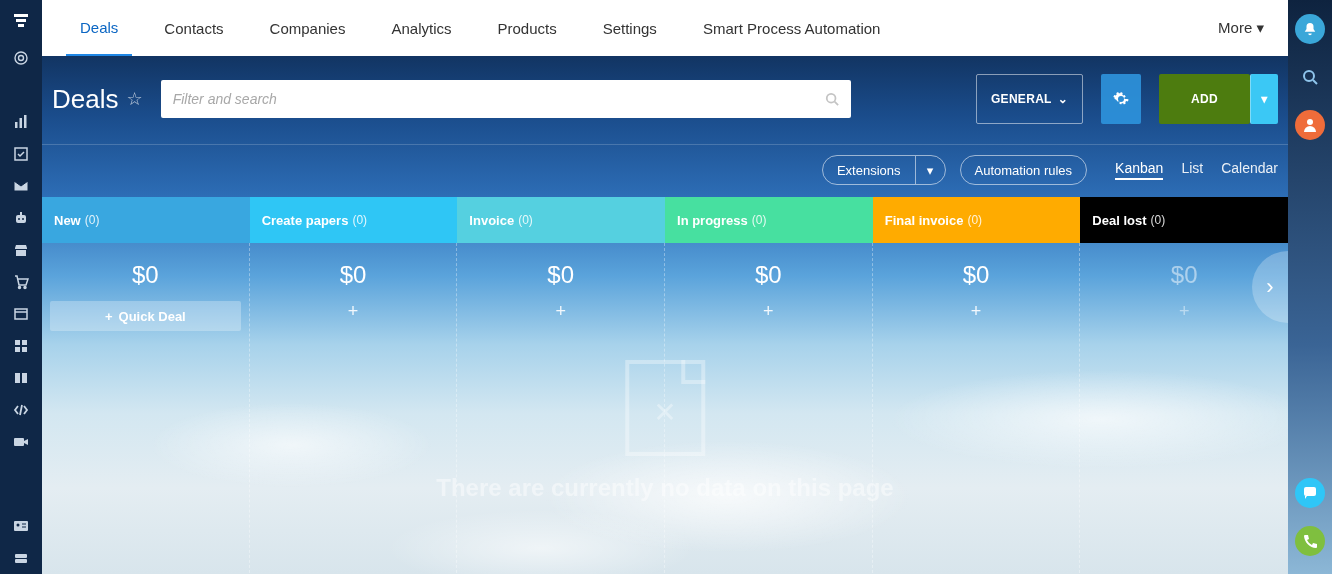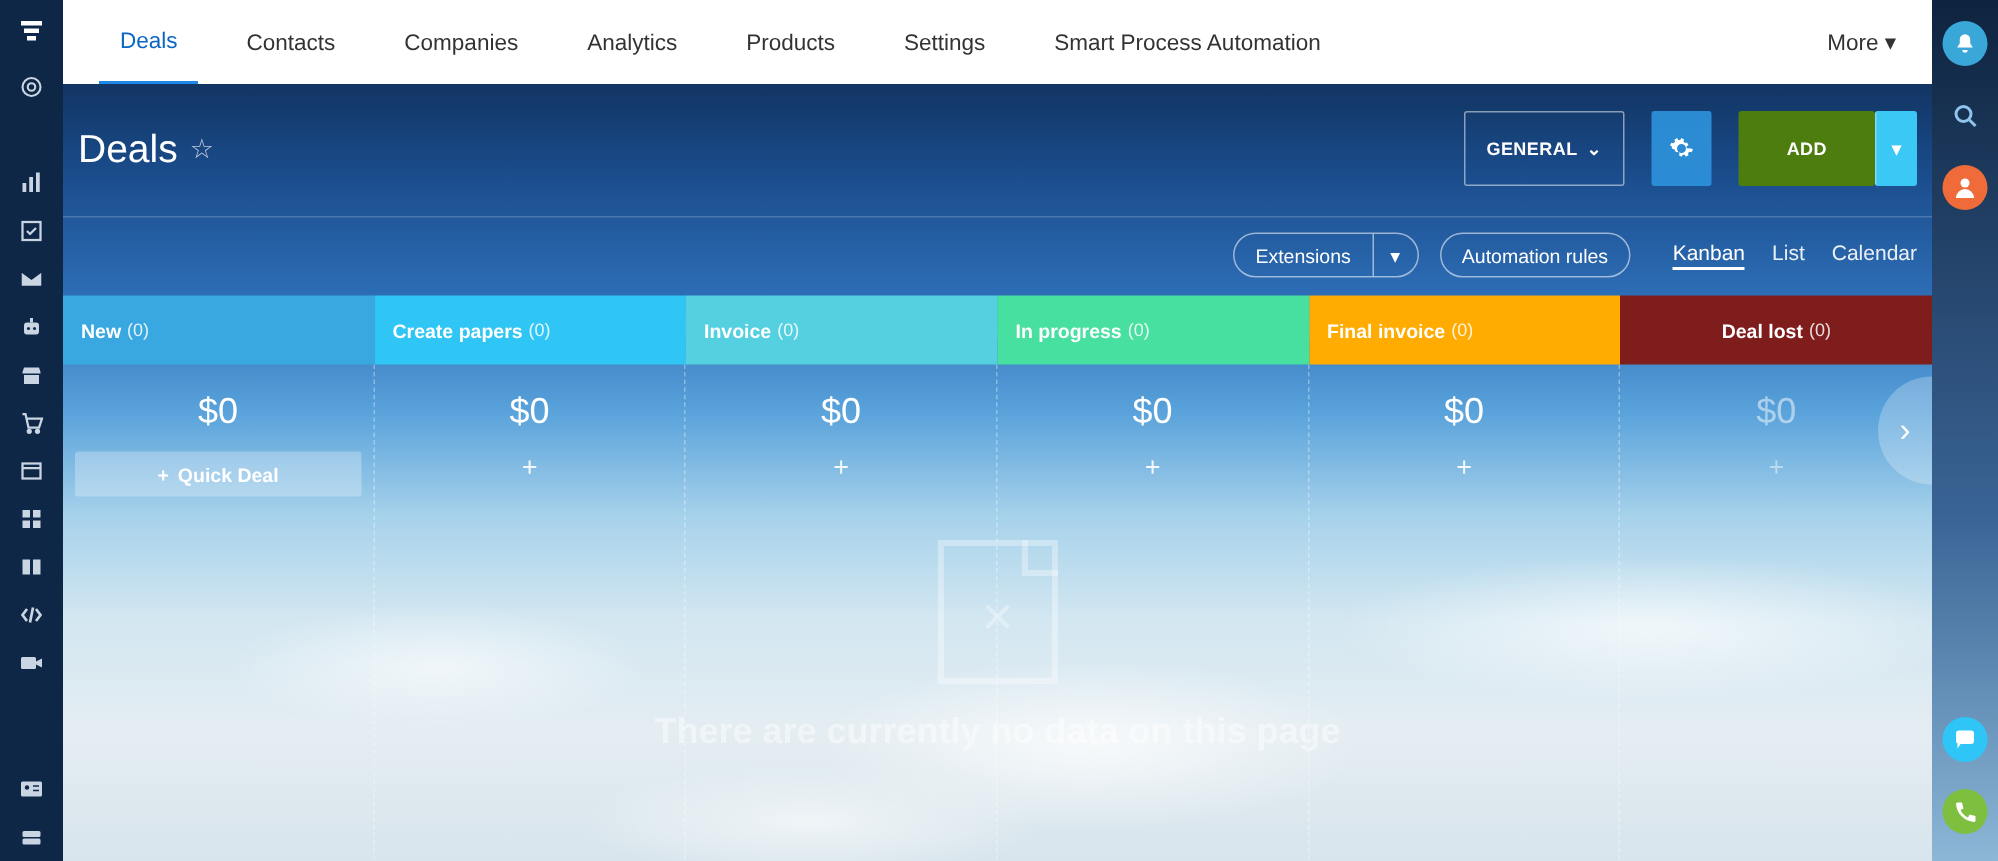--- a/index.html
+++ b/index.html
@@ -141,21 +141,21 @@
     height: 30px; display: flex; align-items: center; justify-content: center; gap: 6px;
     border-radius: 2px; cursor: pointer; margin: 0 2px 10px;
   }
 
   
   .stage-0 { background: #39a7e0; color: #39a7e0; }
   .stage-1 { background: #2fc6f5; color: #2fc6f5; }
   .stage-2 { background: #55d0e0; color: #55d0e0; }
   .stage-3 { background: #47e0a0; color: #47e0a0; }
   .stage-4 { background: #ffab00; color: #ffab00; }
-  .stage-5 { background: #7f1d1d; color: #ff5752; justify-content: center; }
+  .stage-5 { background: #000000; color: #ff5752; }
   .stage-5::after { border-left-color: transparent; }
   .col-head span { color: #fff; }
   .col:last-child .col-amount, .col:last-child .add-line { opacity: 0.5; }
 
   
   .empty-state {
     position: absolute; left: 50%; top: 360px; transform: translateX(-50%);
     text-align: center; color: rgba(255,255,255,0.5); pointer-events: none;
   }
   .empty-doc {
@@ -326,20 +326,29 @@
     <div class="nav-item">Smart Process Automation</div>
     <div class="spacer"></div>
     <div class="more"><span>More</span> <span>▾</span></div>
   </div>
 
   <div class="titlebar">
     <div class="page-title">
       <span>Deals</span>
       <span class="star-icon">☆</span>
     </div>
+    <div class="searchbox">
+      <input type="text" placeholder="Filter and search" style="">
+      <span class="s-icon">
+          <svg width="14" height="14" viewBox="0 0 16 16" fill="none" stroke="#c4c4c4" stroke-width="2">
+            <circle cx="7" cy="7" r="5"></circle>
+            <path d="M11 11l4 4"></path>
+          </svg>
+        </span>
+    </div>
     <div class="spacer"></div>
     <div class="btn btn-general">
       <span>GENERAL</span>
       <span>⌄</span>
     </div>
     <div class="btn btn-gear">
       <svg width="16" height="16" viewBox="0 0 16 16" fill="#fff">
           <path d="M8 5a3 3 0 100 6 3 3 0 000-6zm6.4 3l1.3.7-1 1.8-1.4-.4a5 5 0 01-1 1l.4 1.4-1.8 1-.7-1.3a5 5 0 01-1.4 0l-.7 1.3-1.8-1 .4-1.4a5 5 0 01-1-1l-1.4.4-1-1.8L1.6 8a5 5 0 010-1.4L.3 5.9l1-1.8 1.4.4a5 5 0 011-1L3.3 2l1.8-1 .7 1.3a5 5 0 011.4 0L7.9 1l1.8 1-.4 1.4a5 5 0 011 1l1.4-.4 1 1.8-1.3.7a5 5 0 010 1.4z"></path>
         </svg>
     </div>

